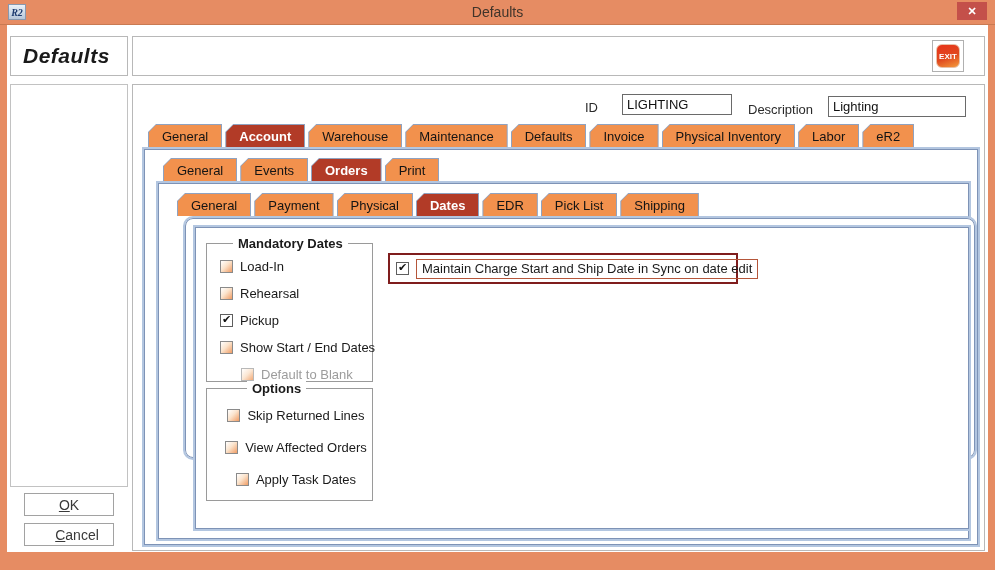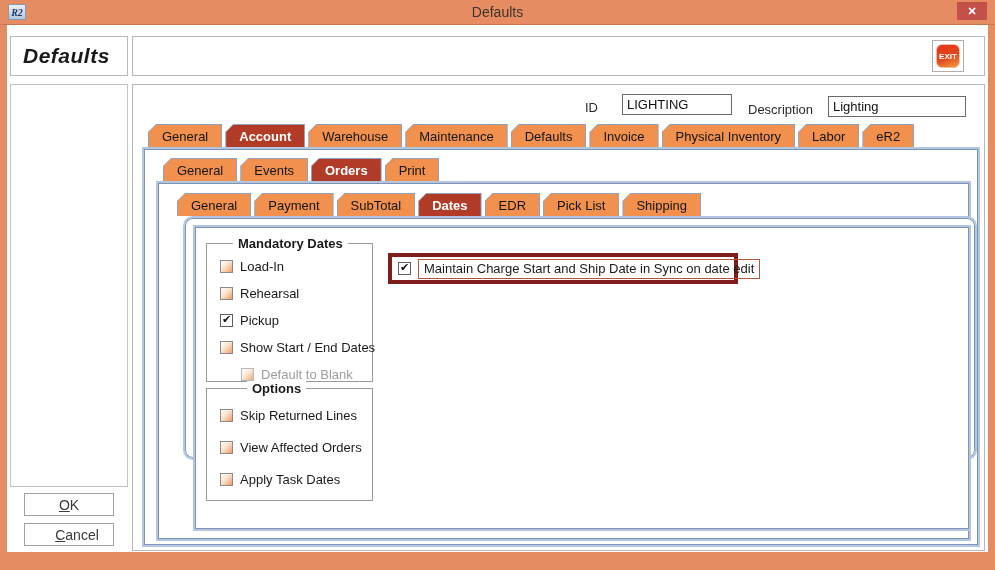--- a/index.html
+++ b/index.html
@@ -71,21 +71,21 @@
     position:relative; }
   .cb-row.checked .cb { background:#fff; border-color:#5e5e5e; }
   .cb-row.checked .cb::after { content:"✔"; position:absolute; left:1px; top:-2px;
     font-size:11px; color:#111; }
   .cb-label { font-size:13px; white-space:nowrap; }
   .cb-row.disabled .cb { border-color:#b8b8b8; background:linear-gradient(135deg,#ffffff,#f8e2cd 50%,#f3b astray); }
   .cb-row.disabled .cb { background:linear-gradient(135deg,#ffffff,#fbe6d2 50%,#f2aa78); }
   .cb-row.disabled .cb-label { color:#9c9c9c; }
   .cb-row.indent { margin-left:21px; }
   
-  .hl-box { position:absolute; border:4px solid #7f1d1d; display:flex; align-items:center;
+  .hl-box { position:absolute; border:2px solid #7f1d1d; display:flex; align-items:center;
     gap:7px; padding-left:6px; background:#fff; z-index:4; }
   .hl-label { border:1px solid #b5563a; padding:1px 5px 2px 5px; font-size:13px; white-space:nowrap; }
 </style>
 </head>
 <body>
 
 <div class="titlebar">
   <span class="app-icon">R2</span>
   <span class="tb-title">Defaults</span>
   <span class="close-btn">✕</span>
@@ -167,21 +167,21 @@
       <div class="bpanel" style="left:12px; top:32px; width:815px; height:360px;">
 
         <div class="tabrow" style="left:19px; top:10px;">
           <div class="tab">
               <span class="tab-inner">General</span>
             </div>
           <div class="tab">
               <span class="tab-inner">Payment</span>
             </div>
           <div class="tab">
-              <span class="tab-inner">SubTotal</span>
+              <span class="tab-inner">Physical</span>
             </div>
           <div class="tab sel">
               <span class="tab-inner">Dates</span>
             </div>
           <div class="tab">
               <span class="tab-inner">EDR</span>
             </div>
           <div class="tab">
               <span class="tab-inner">Pick List</span>
             </div>
@@ -215,21 +215,21 @@
                 </div>
                 <div class="cb-row disabled indent">
                   <span class="cb"></span>
                   <span class="cb-label">Default to Blank</span>
                 </div>
               </div>
             </div>
 
             <div class="groupbox" style="left:11px; top:161px; width:167px; height:113px;">
               <span class="legend" style="left:40px;">Options</span>
-              <div class="rows" style="padding:19px 0 0 13px; gap:17px;">
+              <div class="rows" style="padding:19px 0 0 13px; gap:17px;align-items:center;">
                 <div class="cb-row">
                   <span class="cb"></span>
                   <span class="cb-label">Skip Returned Lines</span>
                 </div>
                 <div class="cb-row">
                   <span class="cb"></span>
                   <span class="cb-label">View Affected Orders</span>
                 </div>
                 <div class="cb-row">
                   <span class="cb"></span>

